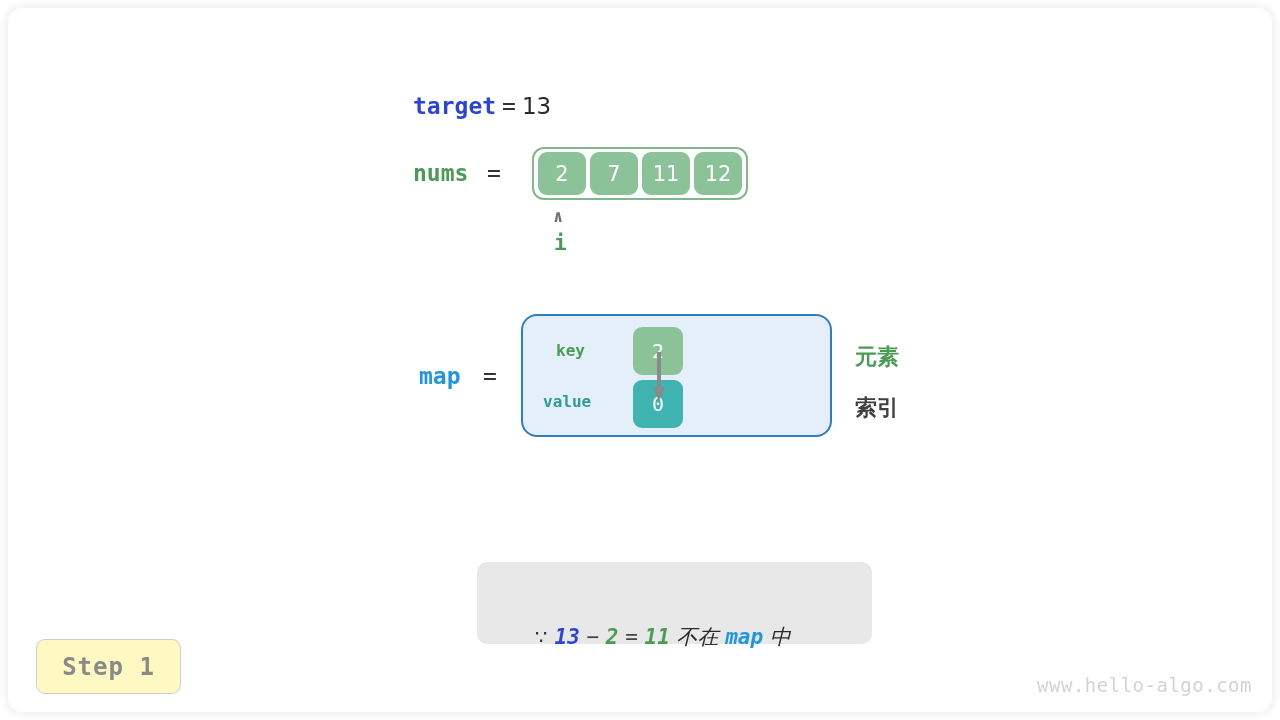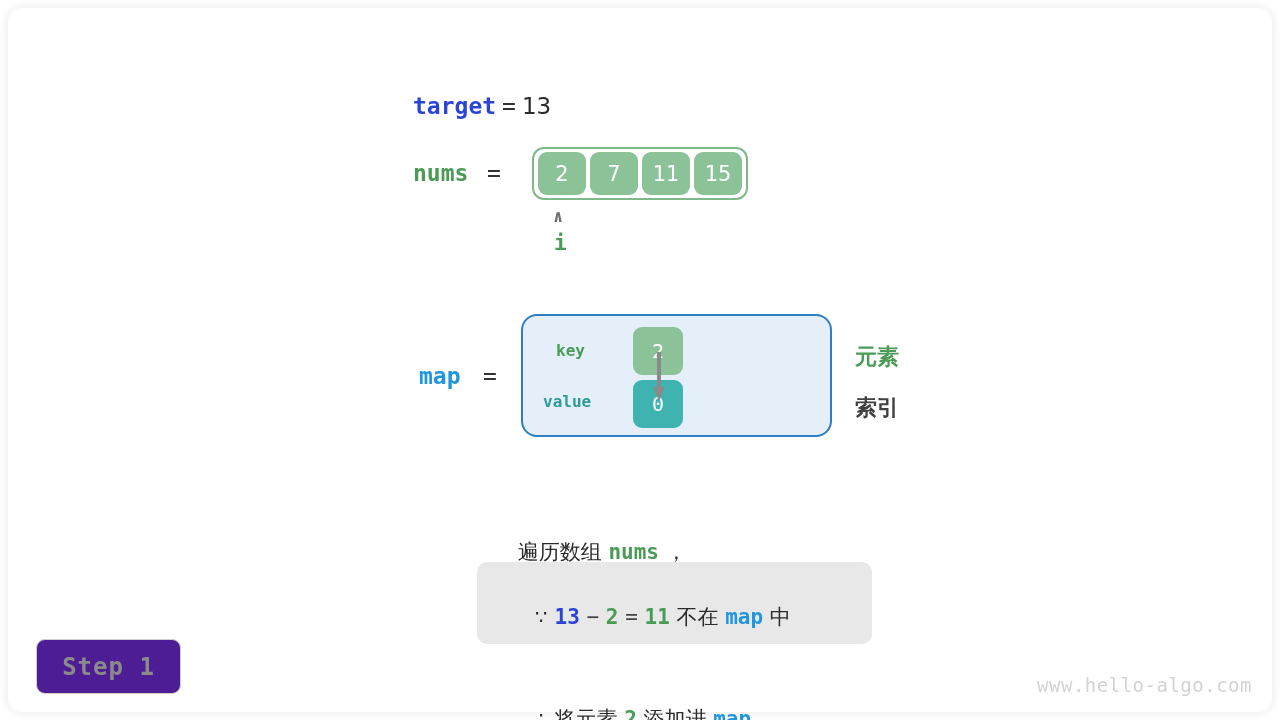--- a/index.html
+++ b/index.html
@@ -219,21 +219,22 @@
 
   .note-box {
     position: absolute;
     left: 477px;
     top: 562px;
     width: 395px;
     height: 82px;
     background: #e8e8e8;
     border-radius: 10px;
     box-sizing: border-box;
-    padding: 4px 0 0 0;
+    padding: 24px 0 0 0;
+    font-style: italic;
   }
   .note-line {
     font-size: 21px;
     color: #2b2b2b;
     white-space: pre;
     font-family: "DejaVu Sans", sans-serif;
     line-height: 34px;
     padding-left: 18px;
   }
   .tok-blue  { font-family: "DejaVu Sans Mono", monospace; font-weight: bold; color: #2b44d8; }
@@ -242,21 +243,21 @@
   .tok-op    { font-family: "DejaVu Sans Mono", monospace; color: #444444; }
   .tok-because{ color: #2b2b2b; font-size: 20px; }
 
   
   .step-badge {
     position: absolute;
     left: 36px;
     top: 639px;
     width: 145px;
     height: 55px;
-    background: #4c1d95;
+    background: #fef9c3;
     border: 1px solid #cfcfcf;
     border-radius: 9px;
     display: flex;
     align-items: center;
     justify-content: center;
     font-family: "DejaVu Sans Mono", monospace;
     font-weight: bold;
     font-size: 24px;
     color: #8a8a8a;
     letter-spacing: 1px;
@@ -285,21 +286,21 @@
     <span class="plain-num">13</span>
   </div>
 
   <div class="nums-label">nums</div>
   <div class="nums-eq">=</div>
 
   <div class="array-outline">
     <div class="cell">2</div>
     <div class="cell">7</div>
     <div class="cell">11</div>
-    <div class="cell">15</div>
+    <div class="cell">12</div>
   </div>
 
   <div class="caret">∧</div>
   <div class="idx-i">i</div>
 
   <div class="map-label">map</div>
   <div class="map-eq">=</div>
 
   <div class="map-box"></div>
 
@@ -310,23 +311,20 @@
   <div class="kv-cell value-cell">0</div>
 
   <svg class="kv-arrow" viewBox="0 0 14 50">
     <line x1="7" y1="0" x2="7" y2="38" stroke="#8a8a8a" stroke-width="4"></line>
     <polygon points="7,49 1,35 13,35" fill="#8a8a8a"></polygon>
   </svg>
 
   <div class="side-label side-yuansu">元素</div>
   <div class="side-label side-suoyin">索引</div>
 
-  <div class="explain-line">
-    <span>遍历数组 </span><span class="tok-nums">nums</span><span> ，</span>
-  </div>
 
   <div class="note-box">
     <div class="note-line">
       <span class="tok-because">∵</span><span> </span><span class="tok-blue">13</span><span> </span><span class="tok-op">−</span><span> </span><span class="tok-green">2</span><span> </span><span class="tok-op">=</span><span> </span><span class="tok-green">11</span><span> 不在 </span><span class="tok-map">map</span><span> 中</span>
     </div>
     <div class="note-line">
       <span class="tok-because">∴</span><span> 将元素 </span><span class="tok-green">2</span><span> 添加进 </span><span class="tok-map">map</span>
     </div>
   </div>
 

